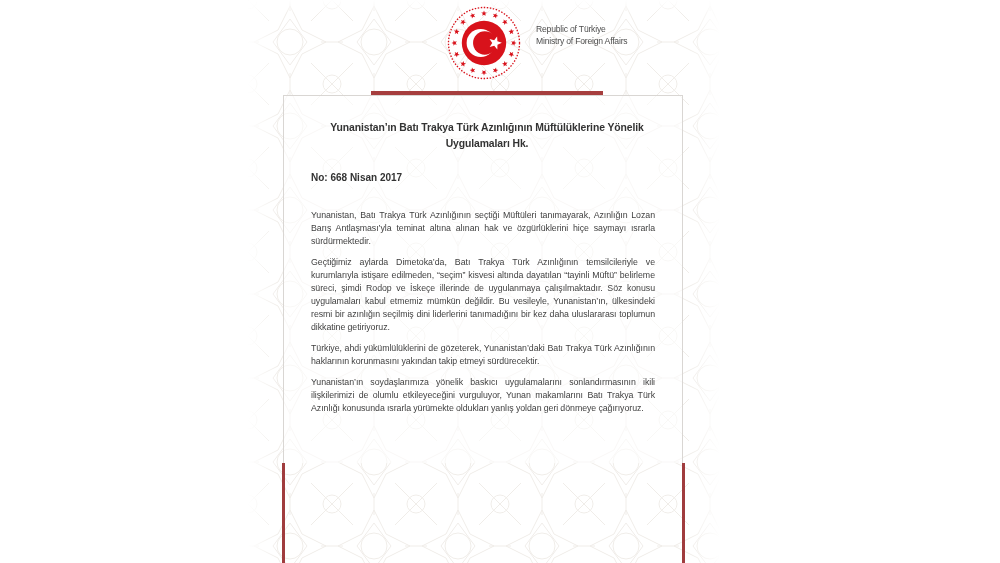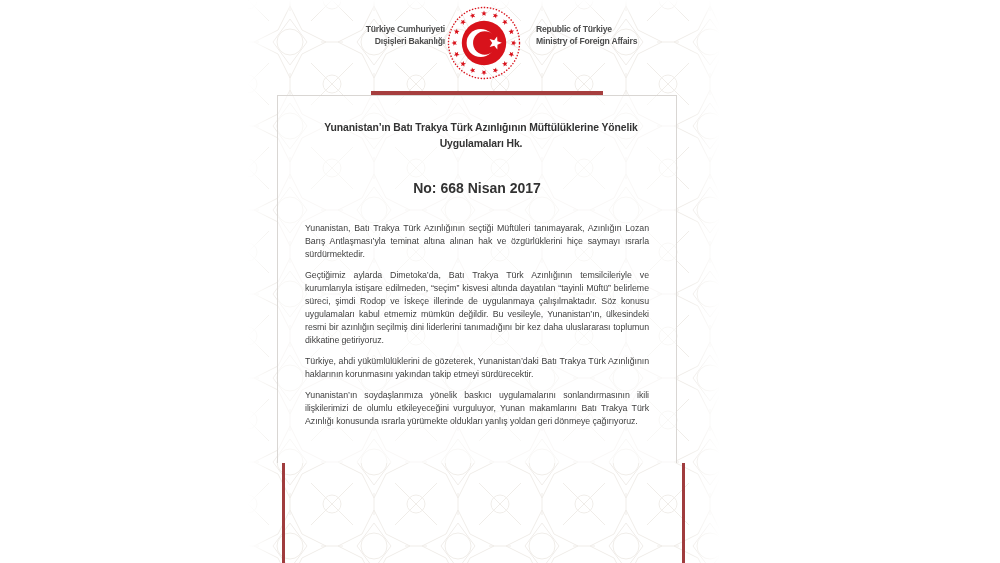--- a/index.html
+++ b/index.html
@@ -17,33 +17,33 @@
     background:linear-gradient(to right,#fff,rgba(255,255,255,0));}
   .fade-right{position:absolute;left:690px;top:0;width:30px;height:563px;
     background:linear-gradient(to left,#fff,rgba(255,255,255,0));}
   .fade-top{position:absolute;left:248px;top:0;width:472px;height:14px;
     background:linear-gradient(to bottom,#fff,rgba(255,255,255,0));}
 
   
   .lh-left{position:absolute;left:290px;top:24px;width:155px;text-align:right;
     font-size:8.6px;line-height:11.5px;font-weight:bold;color:#4e4e4e;letter-spacing:-0.2px;}
   .lh-right{position:absolute;left:536px;top:24px;width:160px;text-align:left;
-    font-size:8.6px;line-height:11.5px;font-weight:bold;color:#4e4e4e;letter-spacing:-0.2px;}
+    font-size:8.6px;line-height:11.5px;font-weight:normal;color:#4e4e4e;letter-spacing:-0.2px;}
   .emblem{position:absolute;left:447px;top:6px;width:74px;height:74px;}
 
   
-  .card{position:absolute;left:277px;top:95px;width:400px;height:368px;
+  .card{position:absolute;left:283px;top:95px;width:400px;height:368px;
     box-sizing:border-box;border:1px solid #d9d6d3;border-bottom:none;
     background:rgba(255,255,255,0.6);padding:24px 27px 0 27px;}
   .accent-top{position:absolute;left:371px;top:91px;width:232px;height:4px;
     background:#a63e3e;}
   .doc-title{font-size:10.4px;font-weight:bold;line-height:16px;text-align:center;
     color:#333;margin:0 auto;width:352px;letter-spacing:-0.1px;}
-  .meta-row{display:flex;justify-content:center;margin-top:28px;
-    font-size:14px;font-weight:bold;color:#333;}
+  .meta-row{display:flex;justify-content:flex-start;margin-top:20px;
+    font-size:10px;font-weight:bold;color:#333;}
   .body-text{margin-top:26px;}
   .body-text p{font-size:8.8px;line-height:13px;text-align:justify;color:#3f3f3f;
     margin:0 0 8px 0;letter-spacing:-0.05px;word-spacing:-0.2px;}
 
   
   .rail{position:absolute;top:463px;height:100px;width:3px;background:#a03c3e;}
   .rail.left{left:282px;}
   .rail.right{left:682px;}
 </style>
 </head>
@@ -68,24 +68,20 @@
           </g>
         </pattern>
       </defs>
       <rect width="472" height="563" fill="url(#geo)"></rect>
     </svg>
   </div>
   <div class="fade-left"></div>
   <div class="fade-right"></div>
   <div class="fade-top"></div>
 
-  <div class="lh-left">
-    <div>Türkiye Cumhuriyeti</div>
-    <div>Dışişleri Bakanlığı</div>
-  </div>
 
   <div class="emblem">
     <svg viewBox="0 0 100 100" width="74" height="74" xmlns="http://www.w3.org/2000/svg">
       <defs>
         <path id="st5" d="M0,-4 L1,-1.38 L3.8,-1.24 L1.62,0.53 L2.35,3.24 L0,1.7 L-2.35,3.24 L-1.62,0.53 L-3.8,-1.24 L-1,-1.38 Z"></path>
       </defs>
       <circle cx="50" cy="50" r="48" fill="none" stroke="#d8121b" stroke-width="1.8" stroke-dasharray="2 2.1"></circle>
       <g fill="#d8121b">
         <use href="#st5" transform="rotate(0 50 50) translate(50 10)"></use>
         <use href="#st5" transform="rotate(22.5 50 50) translate(50 10)"></use>

